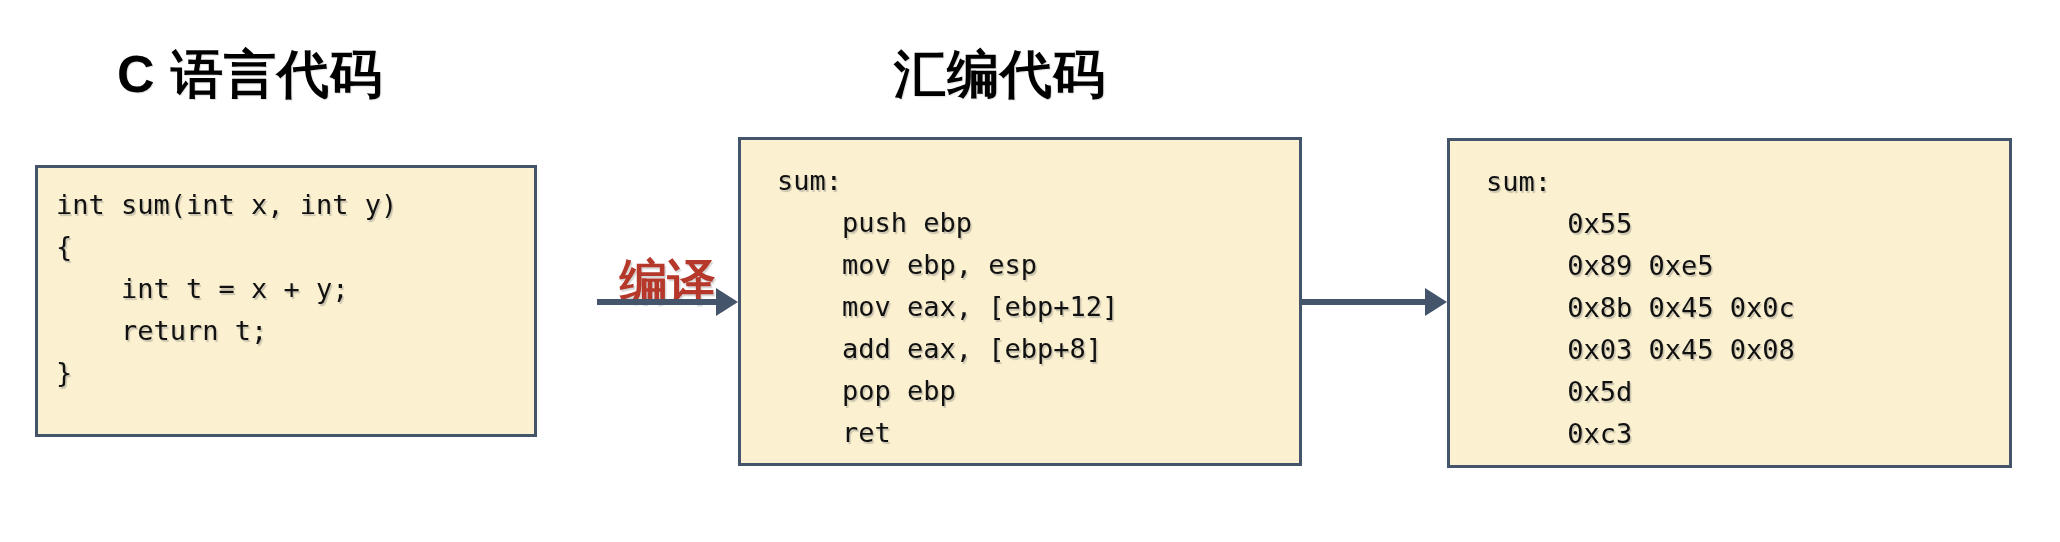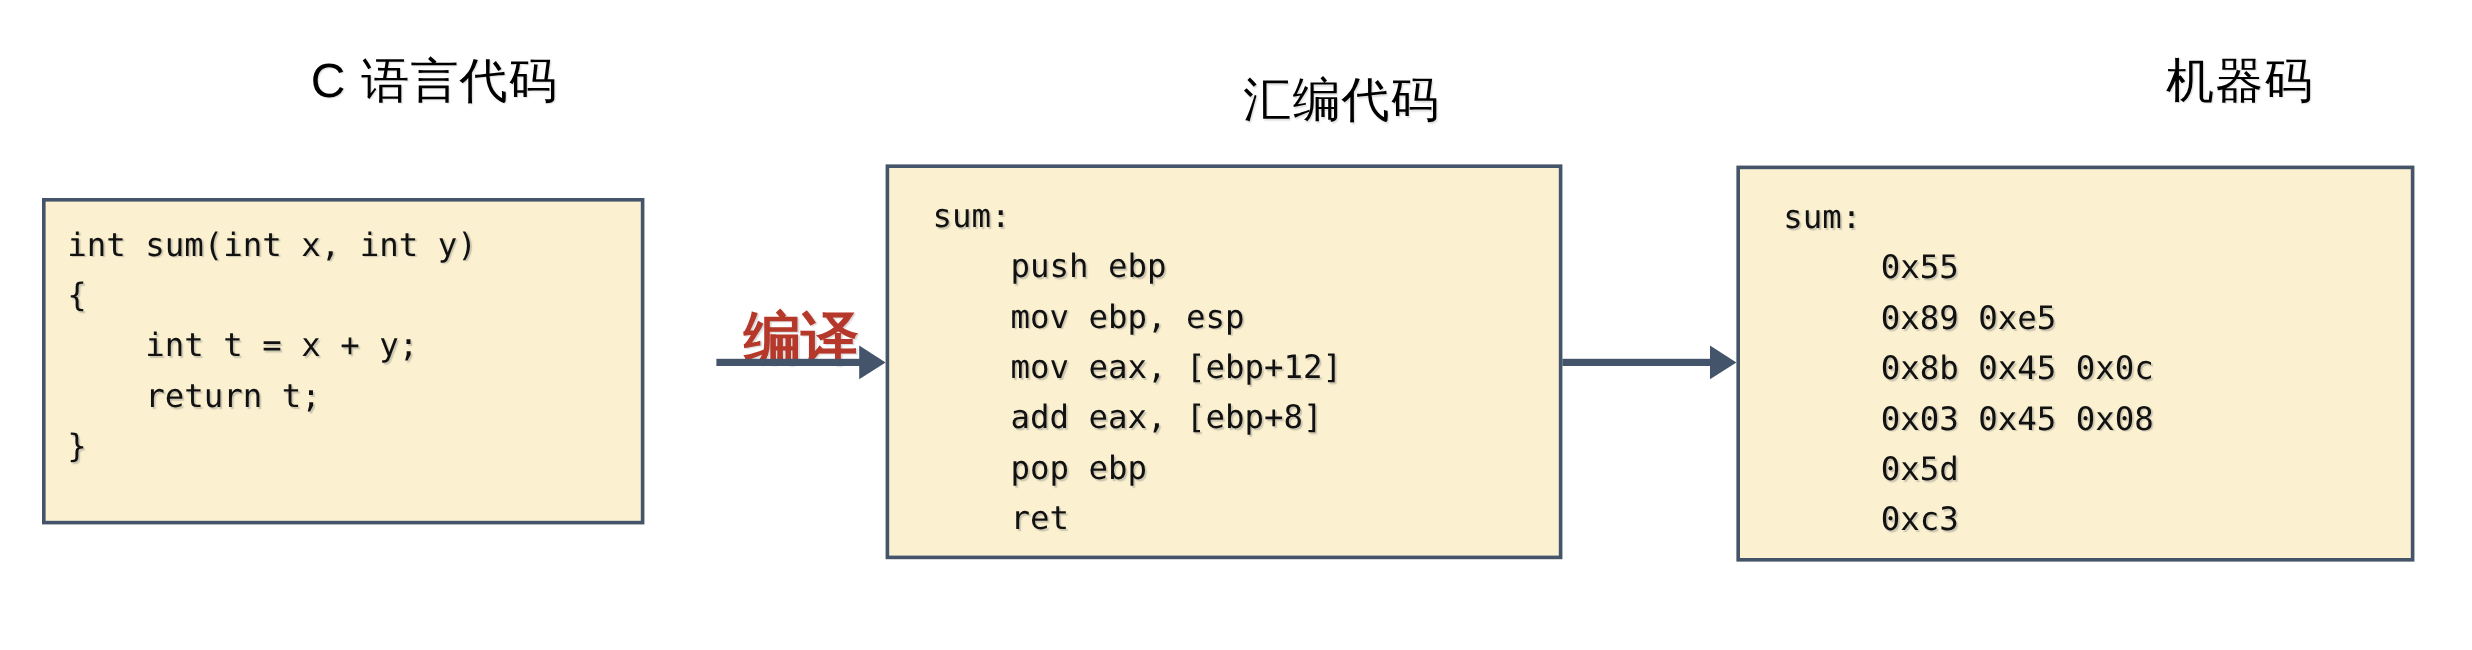--- a/index.html
+++ b/index.html
@@ -8,24 +8,24 @@
     background: var(--background, #ffffff);
     font-family: "Liberation Sans", sans-serif;
   }
   .stage {
     position: relative;
     width: 2060px; height: 542px;
     overflow: hidden;
   }
   .col-title {
     position: absolute;
-    font-size: 40px;
-    font-weight: 400;
+    font-size: 52px;
+    font-weight: 700;
     color: var(--title-color, #000);
-    text-align: right;
+    text-align: center;
     letter-spacing: 1px;
     text-shadow: 1px 1px 1px rgba(130,130,130,0.25);
     white-space: nowrap;
   }
   .code-box {
     position: absolute;
     background: var(--box-fill, #fbf1d1);
     border: 3px solid var(--box-border, #44546a);
     box-sizing: border-box;
   }
@@ -64,22 +64,21 @@
     text-shadow: 1.5px 1.5px 1px rgba(120,120,120,0.3);
     white-space: nowrap;
   }
 </style>
 </head>
 <body>
 
 <div class="stage">
 
   <div class="col-title" style="left:35px; top:40px; width:430px;">C 语言代码</div>
-  <div class="col-title" style="left:800px; top:56px; width:400px;">汇编代码</div>
-  <div class="col-title" style="left:1528px; top:40px; width:400px;">机器码</div>
+  <div class="col-title" style="left:800px; top:40px; width:400px;">汇编代码</div>
 
   <div class="code-box" style="left:35px; top:165px; width:502px; height:272px;">
     <pre class="code">int sum(int x, int y)
 {
     int t = x + y;
     return t;
 }</pre>
   </div>
 
   <div class="flow-label" style="left:597px; top:250px; width:141px;">编译</div>

